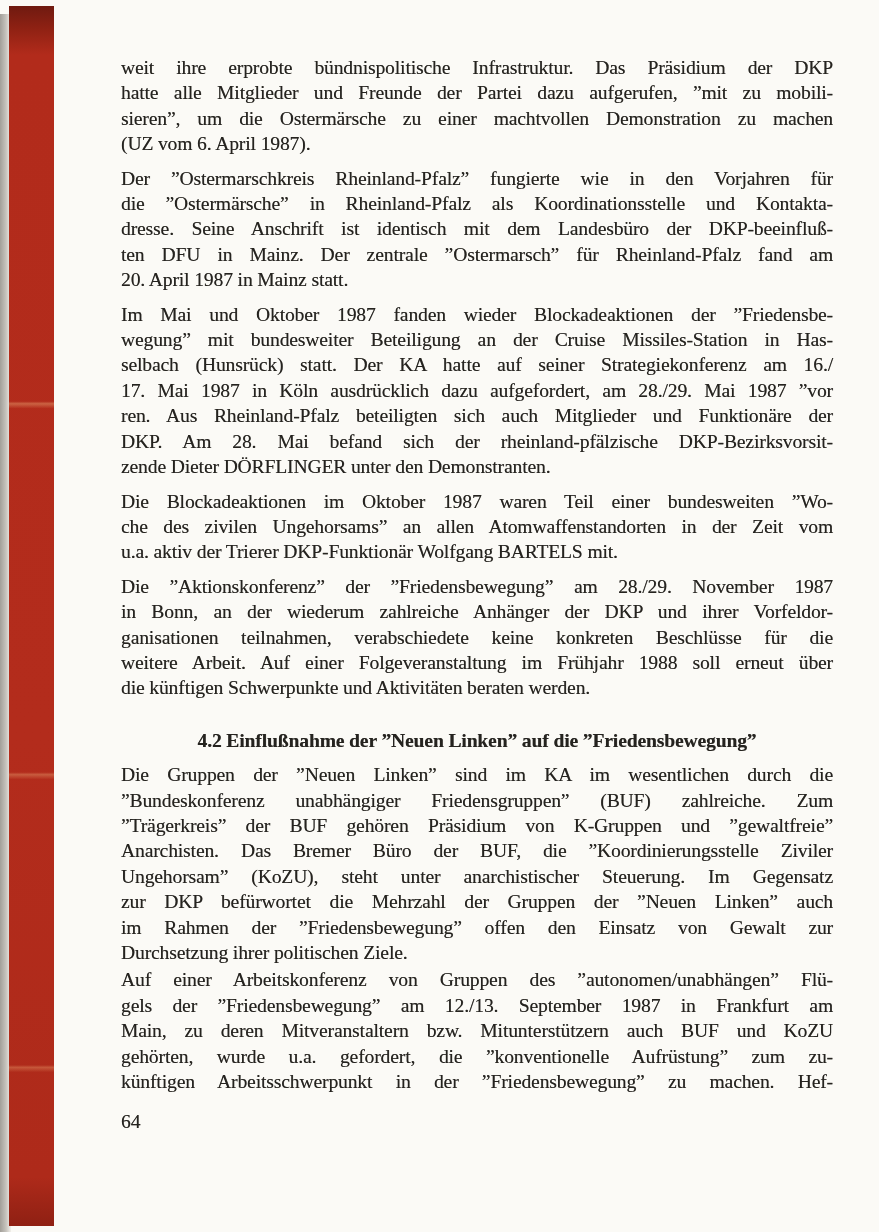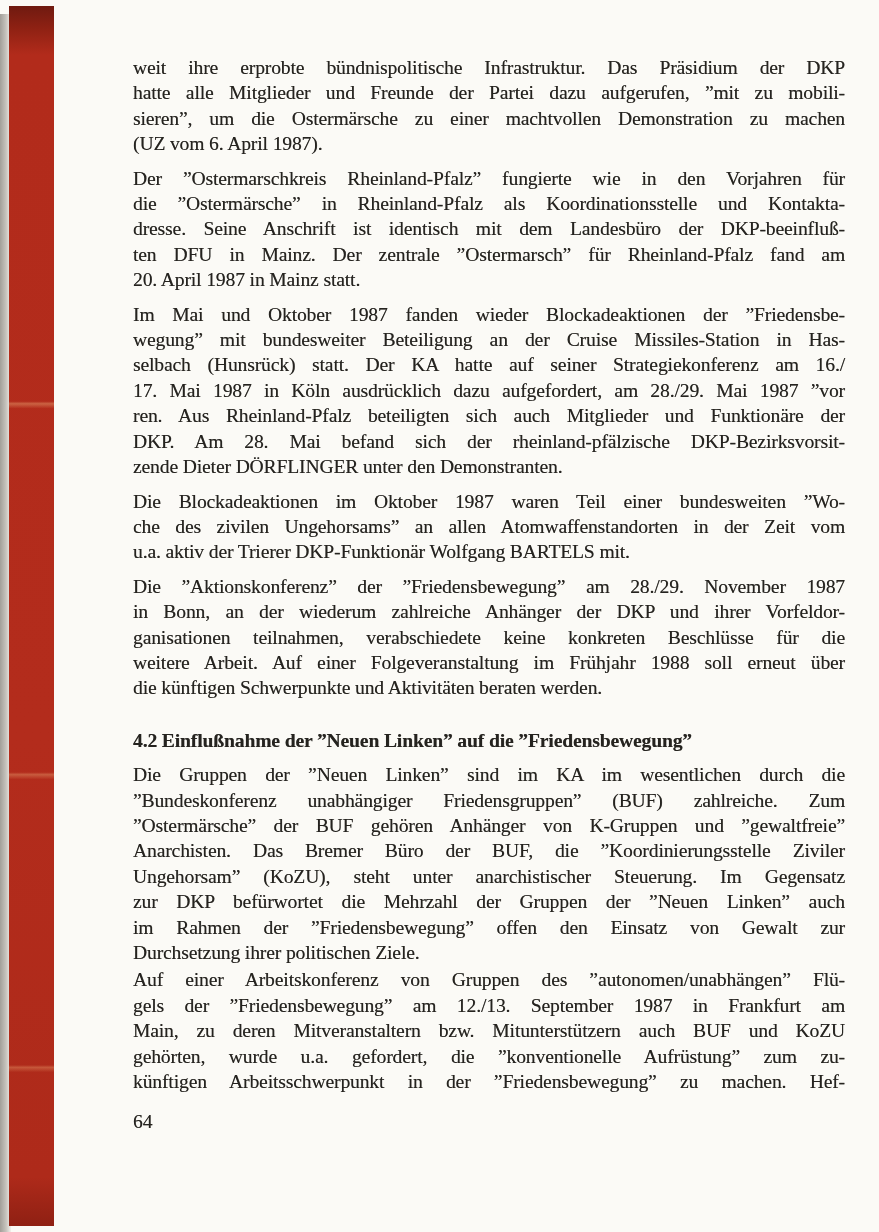--- a/index.html
+++ b/index.html
@@ -25,27 +25,26 @@
     background: linear-gradient(180deg,
       transparent 32.4%, rgba(255,215,150,.32) 32.6%, transparent 33.0%,
       transparent 62.8%, rgba(255,215,150,.28) 63.0%, transparent 63.4%,
       transparent 86.8%, rgba(255,205,140,.28) 87.0%, transparent 87.4%);
   }
   .text-column {
     position: absolute; left: 121px; top: 55px; width: 712px;
     color: #25231f;
     font-size: 19.5px; line-height: 25.4px; letter-spacing: -0.1px;
     text-shadow: 0.25px 0 0 rgba(37,35,31,.55);
-    margin-left: 12px;
   }
   .line { white-space: nowrap; }
   .line.jl { text-align: justify; text-align-last: justify; }
   .para { margin-top: 9px; }
   .para:first-child { margin-top: 0; }
-  .para.heading { margin-top: 27px; margin-bottom: 7px; font-weight: bold; }
+  .para.heading { margin-top: 27px; margin-bottom: 7px; font-weight: bold; text-align: center; }
   .para.tight { margin-top: 2px; }
   .page-number { margin-top: 15px; }
 </style>
 </head>
 <body>
 
 <div class="scan-edge"></div>
 <div class="binding-strip"></div>
 
 <div class="text-column">
@@ -83,21 +82,21 @@
         <div class="line jl">ganisationen teilnahmen, verabschiedete keine konkreten Beschlüsse für die</div>
         <div class="line jl">weitere Arbeit. Auf einer Folgeveranstaltung im Frühjahr 1988 soll erneut über</div>
         <div class="line">die künftigen Schwerpunkte und Aktivitäten beraten werden.</div>
       </div>
       <div class="para heading">
         <div class="line">4.2 Einflußnahme der ”Neuen Linken” auf die ”Friedensbewegung”</div>
       </div>
       <div class="para">
         <div class="line jl">Die Gruppen der ”Neuen Linken” sind im KA im wesentlichen durch die</div>
         <div class="line jl">”Bundeskonferenz unabhängiger Friedensgruppen” (BUF) zahlreiche. Zum</div>
-        <div class="line jl">”Ostermärsche” der BUF gehören Anhänger von K-Gruppen und ”gewaltfreie”</div>
+        <div class="line jl">”Trägerkreis” der BUF gehören Präsidium von K-Gruppen und ”gewaltfreie”</div>
         <div class="line jl">Anarchisten. Das Bremer Büro der BUF, die ”Koordinierungsstelle Ziviler</div>
         <div class="line jl">Ungehorsam” (KoZU), steht unter anarchistischer Steuerung. Im Gegensatz</div>
         <div class="line jl">zur DKP befürwortet die Mehrzahl der Gruppen der ”Neuen Linken” auch</div>
         <div class="line jl">im Rahmen der ”Friedensbewegung” offen den Einsatz von Gewalt zur</div>
         <div class="line">Durchsetzung ihrer politischen Ziele.</div>
       </div>
       <div class="para tight">
         <div class="line jl">Auf einer Arbeitskonferenz von Gruppen des ”autonomen/unabhängen” Flü-</div>
         <div class="line jl">gels der ”Friedensbewegung” am 12./13. September 1987 in Frankfurt am</div>
         <div class="line jl">Main, zu deren Mitveranstaltern bzw. Mitunterstützern auch BUF und KoZU</div>

